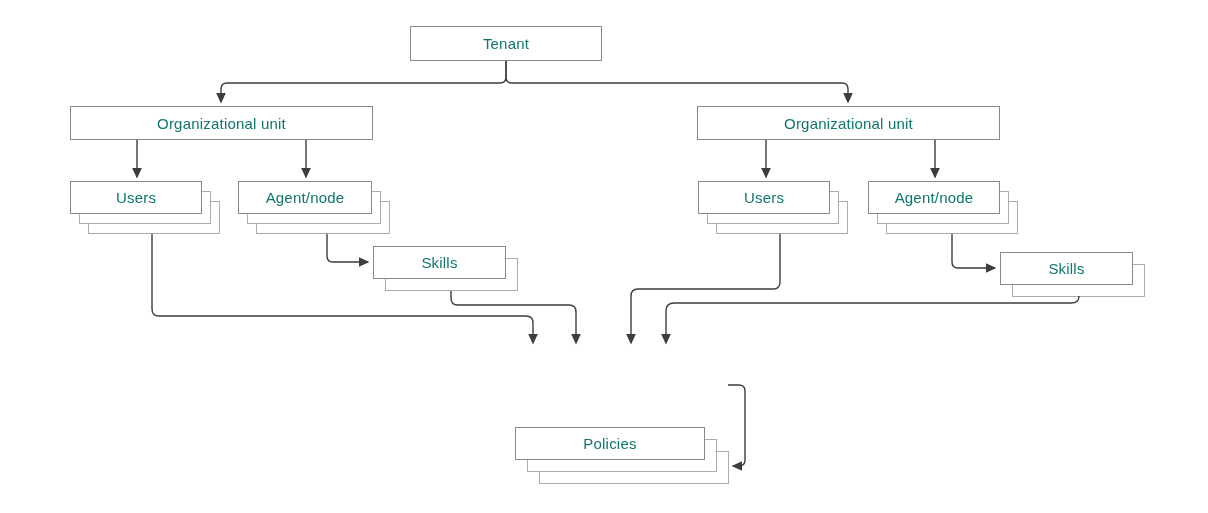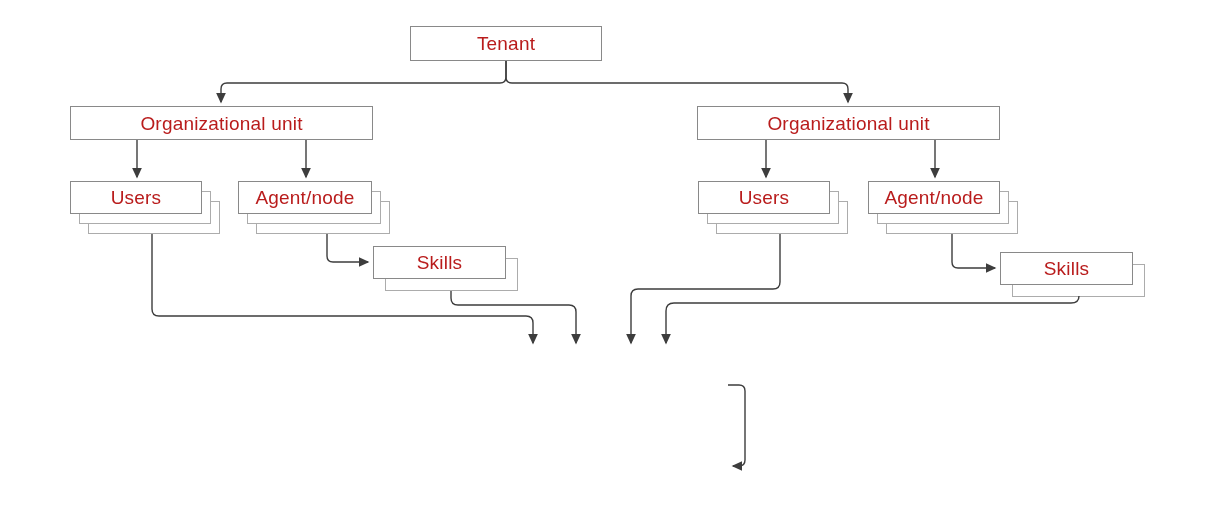--- a/index.html
+++ b/index.html
@@ -14,21 +14,21 @@
   .layer,.box{
     position:absolute;left:0;top:0;width:100%;height:100%;
     background:#ffffff;box-sizing:border-box;
   }
   .layer{border:1.5px solid #acacac;}
   .box{
     border:1.5px solid #898989;
     display:flex;align-items:center;justify-content:center;
   }
   .label{
-    font-size:19px;line-height:1;color:#b91c1c;
+    font-size:15px;line-height:1;color:#0f766e;
     white-space:nowrap;letter-spacing:0.2px;
   }
   
   .stack3 .l2{transform:translate(9px,10px);}
   .stack3 .l3{transform:translate(18px,20px);}
   
   .stackw .l2{transform:translate(12px,12px);}
   .stackw .l3{transform:translate(24px,24px);}
   
   .stack2 .l2{transform:translate(12px,12px);}
@@ -101,20 +101,27 @@
   </div>
 
   <div class="node stack2" style="left:1000px;top:252px;width:133px;height:33px;">
     <div class="layer l2"></div>
     <div class="box">
       <span class="label">Skills</span>
     </div>
   </div>
 
 
+  <div class="node stackw" style="left:515px;top:427px;width:190px;height:33px;">
+    <div class="layer l3"></div>
+    <div class="layer l2"></div>
+    <div class="box">
+      <span class="label">Policies</span>
+    </div>
+  </div>
 
   <svg class="wires" viewBox="0 0 1208 513" xmlns="http://www.w3.org/2000/svg">
     <defs>
       <marker id="ah" viewBox="0 0 8 8" markerWidth="8" markerHeight="8" refX="6.5" refY="4" orient="auto">
         <path d="M0,0.5 L7.5,4 L0,7.5 Z" fill="#3d3d3d"></path>
       </marker>
     </defs>
     <path class="edge" d="M506,61 V77 Q506,83 500,83 H227 Q221,83 221,89 V102" marker-end="url(#ah)"></path>
     <path class="edge" d="M506,61 V77 Q506,83 512,83 H842 Q848,83 848,89 V102" marker-end="url(#ah)"></path>
     <path class="edge" d="M137,140 V177" marker-end="url(#ah)"></path>

